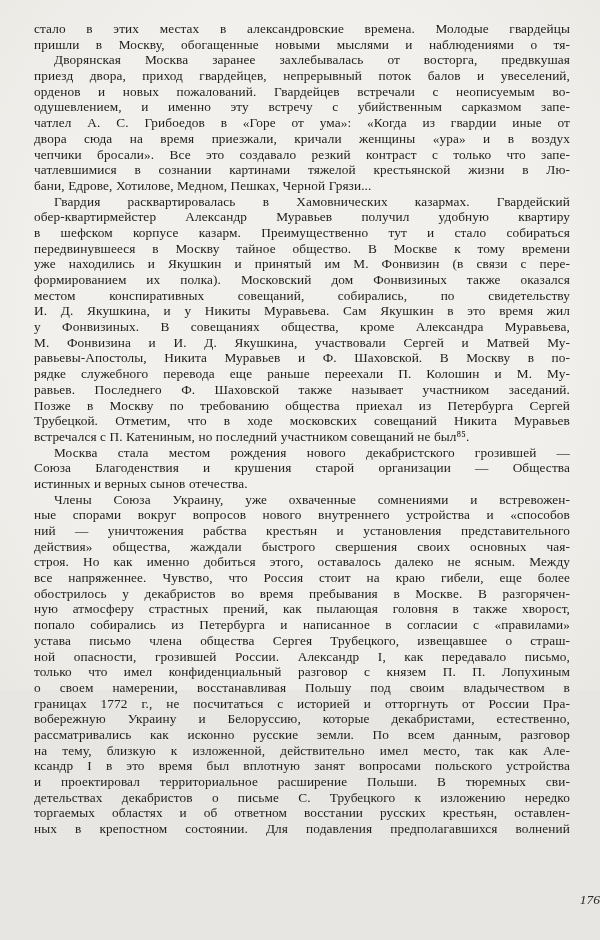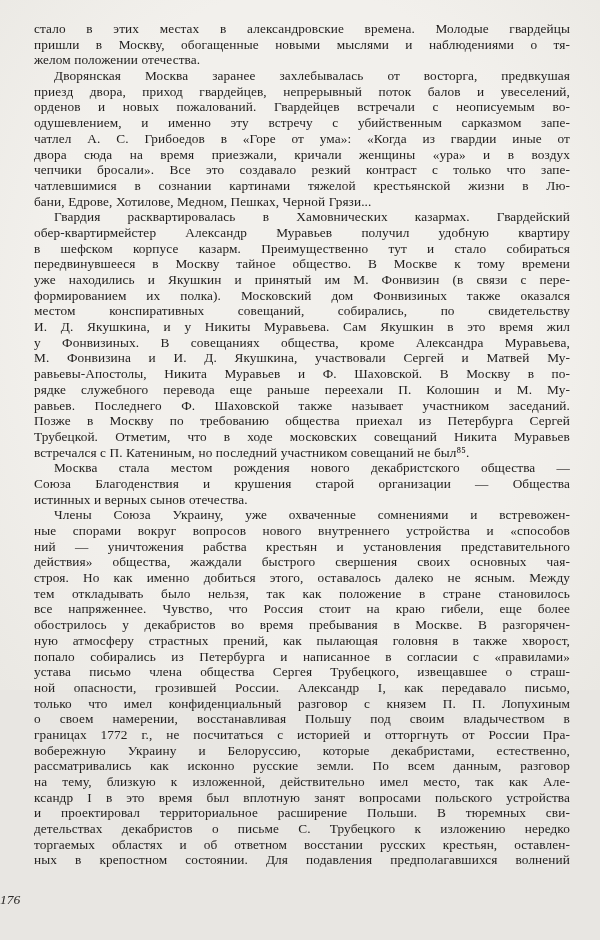--- a/index.html
+++ b/index.html
@@ -45,35 +45,34 @@
     text-justify: inter-word;
   }
   .line.indent {
     text-indent: 20px;
   }
   .page-number {
     position: absolute;
     left: 0;
     right: 0;
     top: 892px;
-    text-align: left;
+    text-align: right;
     font-style: italic;
     font-size: 13.5px;
     color: #2a2826;
   }
 </style>
 </head>
 <body>
 
 <div class="page">
   <div class="text-block">
       <div class="para">
         <div class="line just">стало в этих местах в александровские времена. Молодые гвардейцы</div>
         <div class="line just">пришли в Москву, обогащенные новыми мыслями и наблюдениями о тя-</div>
-        <div class="line">желом положении отечества.</div>
       </div>
       <div class="para">
         <div class="line just indent">Дворянская Москва заранее захлебывалась от восторга, предвкушая</div>
         <div class="line just">приезд двора, приход гвардейцев, непрерывный поток балов и увеселений,</div>
         <div class="line just">орденов и новых пожалований. Гвардейцев встречали с неописуемым во-</div>
         <div class="line just">одушевлением, и именно эту встречу с убийственным сарказмом запе-</div>
         <div class="line just">чатлел А. С. Грибоедов в «Горе от ума»: «Когда из гвардии иные от</div>
         <div class="line just">двора сюда на время приезжали, кричали женщины «ура» и в воздух</div>
         <div class="line just">чепчики бросали». Все это создавало резкий контраст с только что запе-</div>
         <div class="line just">чатлевшимися в сознании картинами тяжелой крестьянской жизни в Лю-</div>
@@ -91,31 +90,30 @@
         <div class="line just">у Фонвизиных. В совещаниях общества, кроме Александра Муравьева,</div>
         <div class="line just">М. Фонвизина и И. Д. Якушкина, участвовали Сергей и Матвей Му-</div>
         <div class="line just">равьевы-Апостолы, Никита Муравьев и Ф. Шаховской. В Москву в по-</div>
         <div class="line just">рядке служебного перевода еще раньше переехали П. Колошин и М. Му-</div>
         <div class="line just">равьев. Последнего Ф. Шаховской также называет участником заседаний.</div>
         <div class="line just">Позже в Москву по требованию общества приехал из Петербурга Сергей</div>
         <div class="line just">Трубецкой. Отметим, что в ходе московских совещаний Никита Муравьев</div>
         <div class="line">встречался с П. Катениным, но последний участником совещаний не был⁸⁵.</div>
       </div>
       <div class="para">
-        <div class="line just indent">Москва стала местом рождения нового декабристского общества —</div>
+        <div class="line just indent">Москва стала местом рождения нового декабристского грозившей —</div>
         <div class="line just">Союза Благоденствия и крушения старой организации — Общества</div>
         <div class="line">истинных и верных сынов отечества.</div>
       </div>
       <div class="para">
         <div class="line just indent">Члены Союза Украину, уже охваченные сомнениями и встревожен-</div>
         <div class="line just">ные спорами вокруг вопросов нового внутреннего устройства и «способов</div>
         <div class="line just">ний — уничтожения рабства крестьян и установления представительного</div>
         <div class="line just">действия» общества, жаждали быстрого свершения своих основных чая-</div>
         <div class="line just">строя. Но как именно добиться этого, оставалось далеко не ясным. Между</div>
-        <div class="line just">тем откладывать было нельзя, так как положение в стране становилось</div>
         <div class="line just">все напряженнее. Чувство, что Россия стоит на краю гибели, еще более</div>
         <div class="line just">обострилось у декабристов во время пребывания в Москве. В разгорячен-</div>
         <div class="line just">ную атмосферу страстных прений, как пылающая головня в также хворост,</div>
         <div class="line just">попало собирались из Петербурга и написанное в согласии с «правилами»</div>
         <div class="line just">устава письмо члена общества Сергея Трубецкого, извещавшее о страш-</div>
         <div class="line just">ной опасности, грозившей России. Александр I, как передавало письмо,</div>
         <div class="line just">только что имел конфиденциальный разговор с князем П. П. Лопухиным</div>
         <div class="line just">о своем намерении, восстанавливая Польшу под своим владычеством в</div>
         <div class="line just">границах 1772 г., не посчитаться с историей и отторгнуть от России Пра-</div>
         <div class="line just">вобережную Украину и Белоруссию, которые декабристами, естественно,</div>

